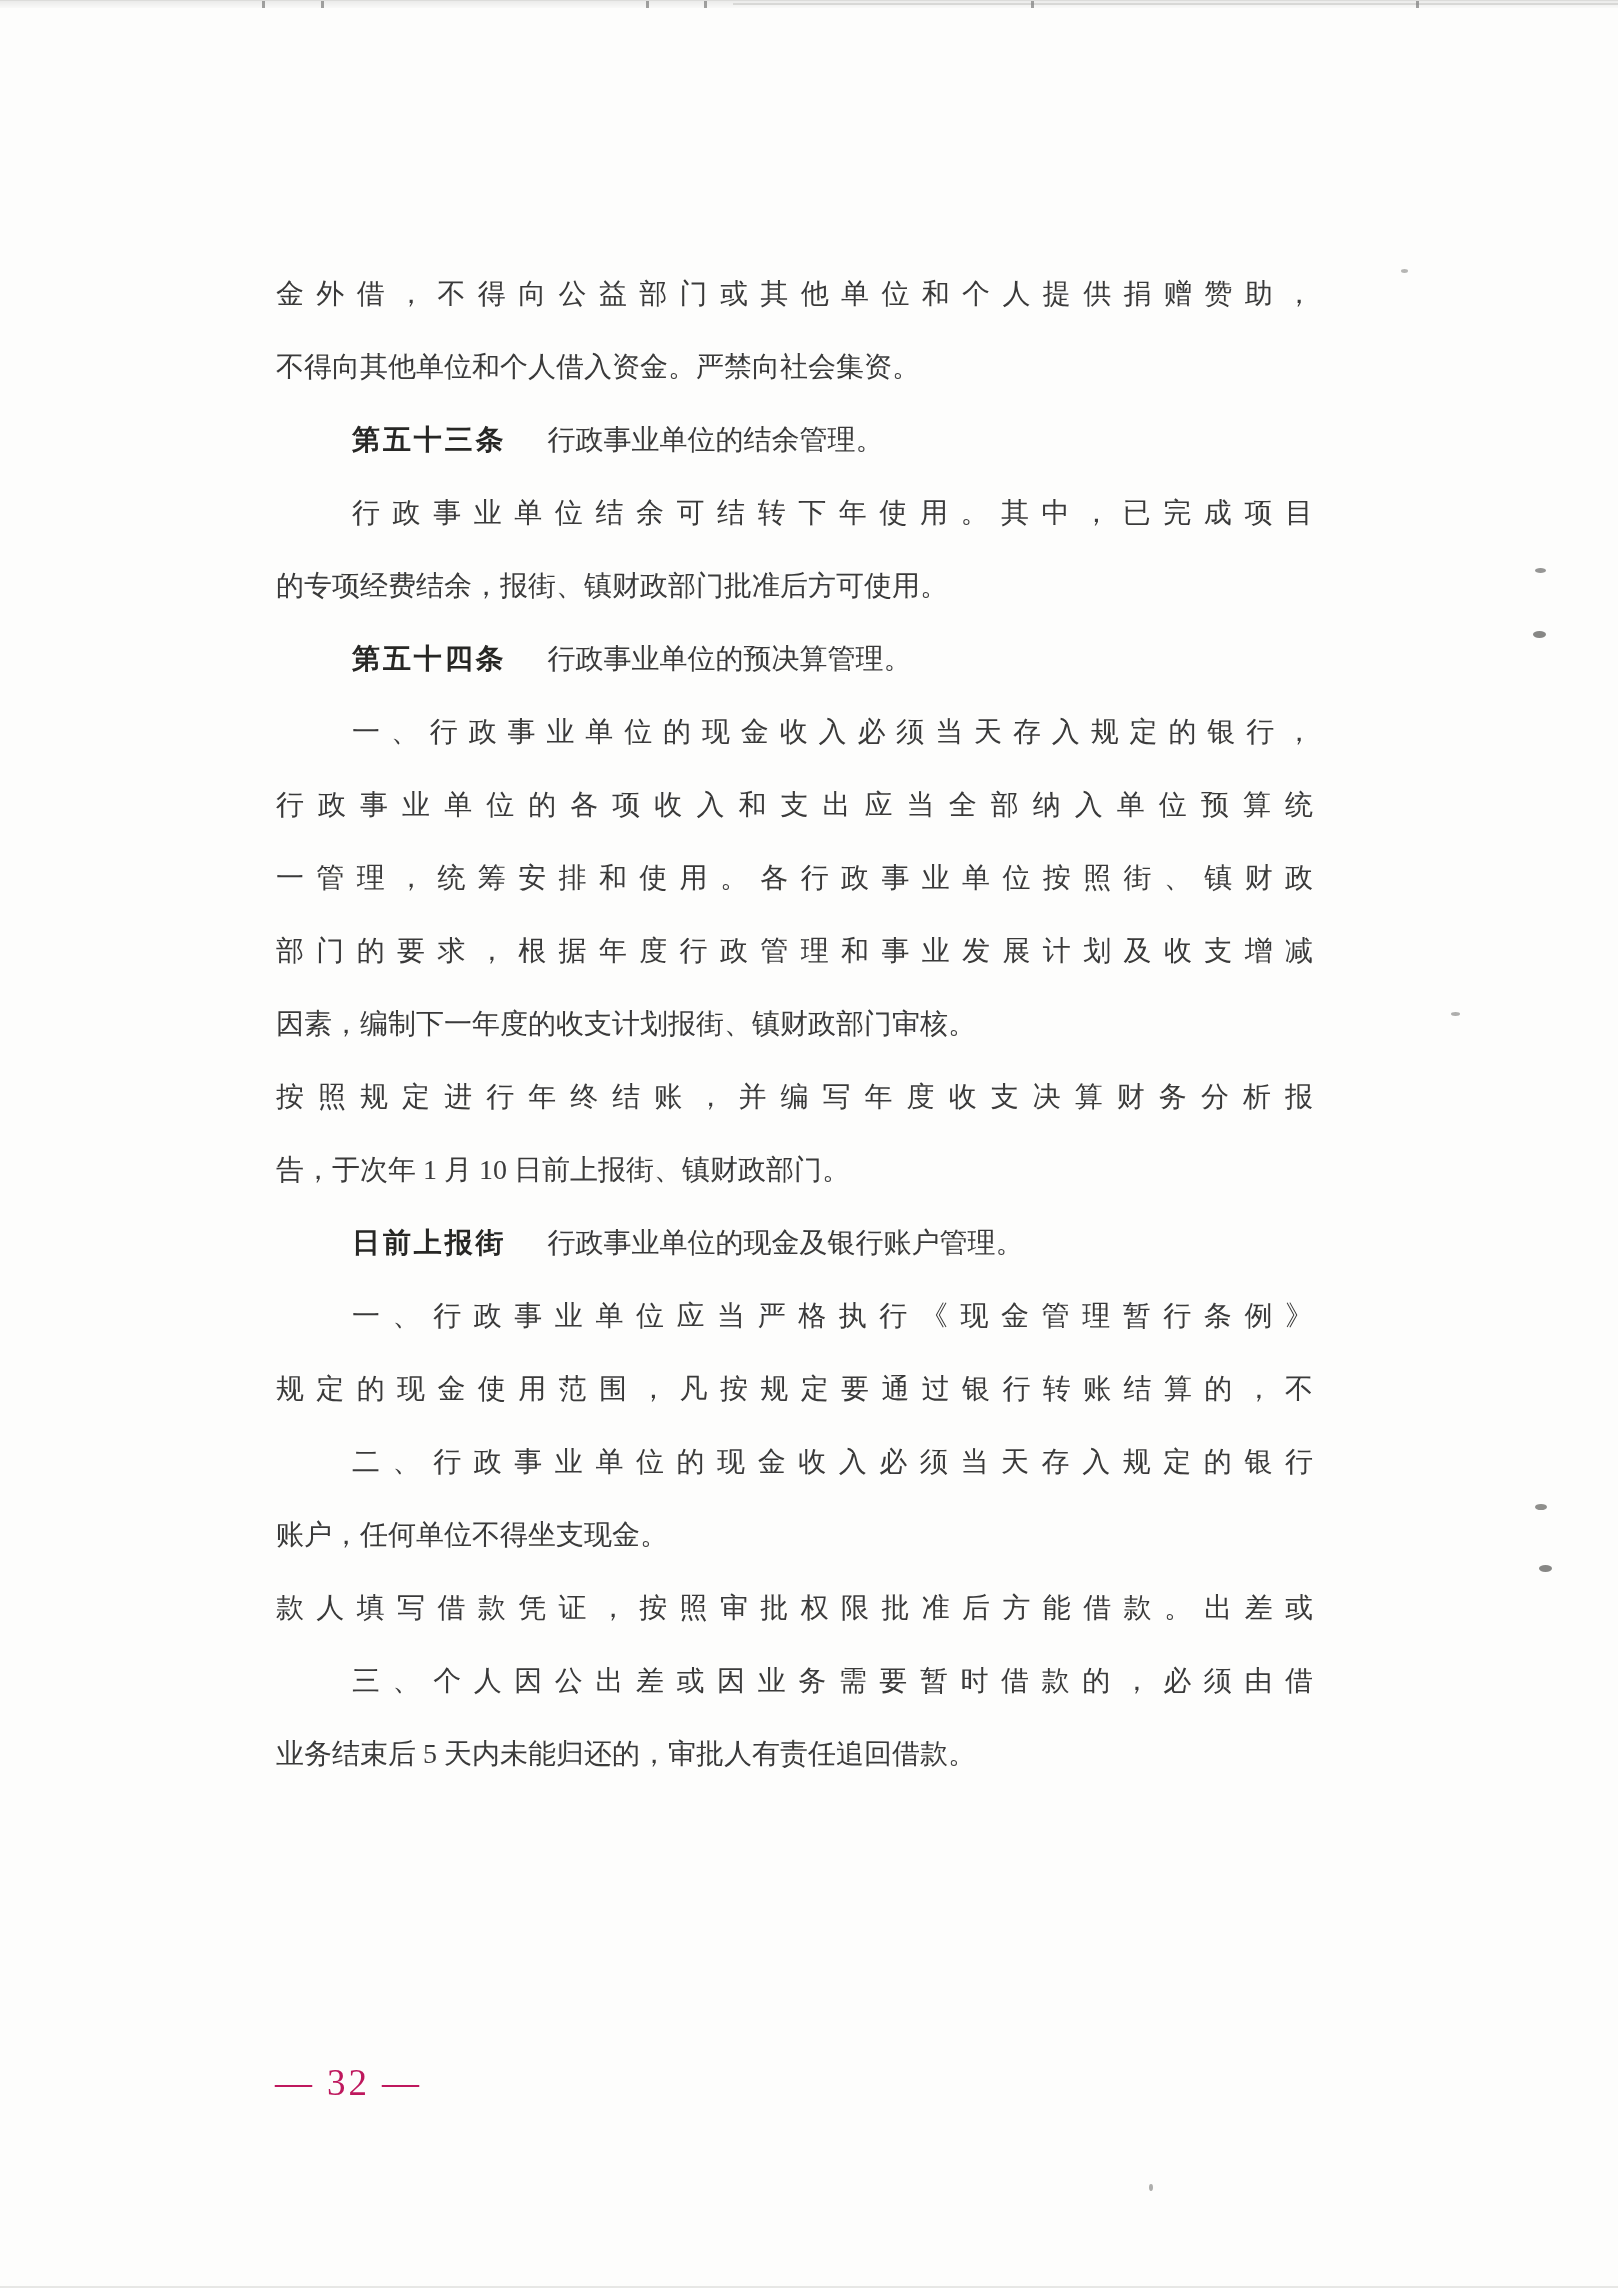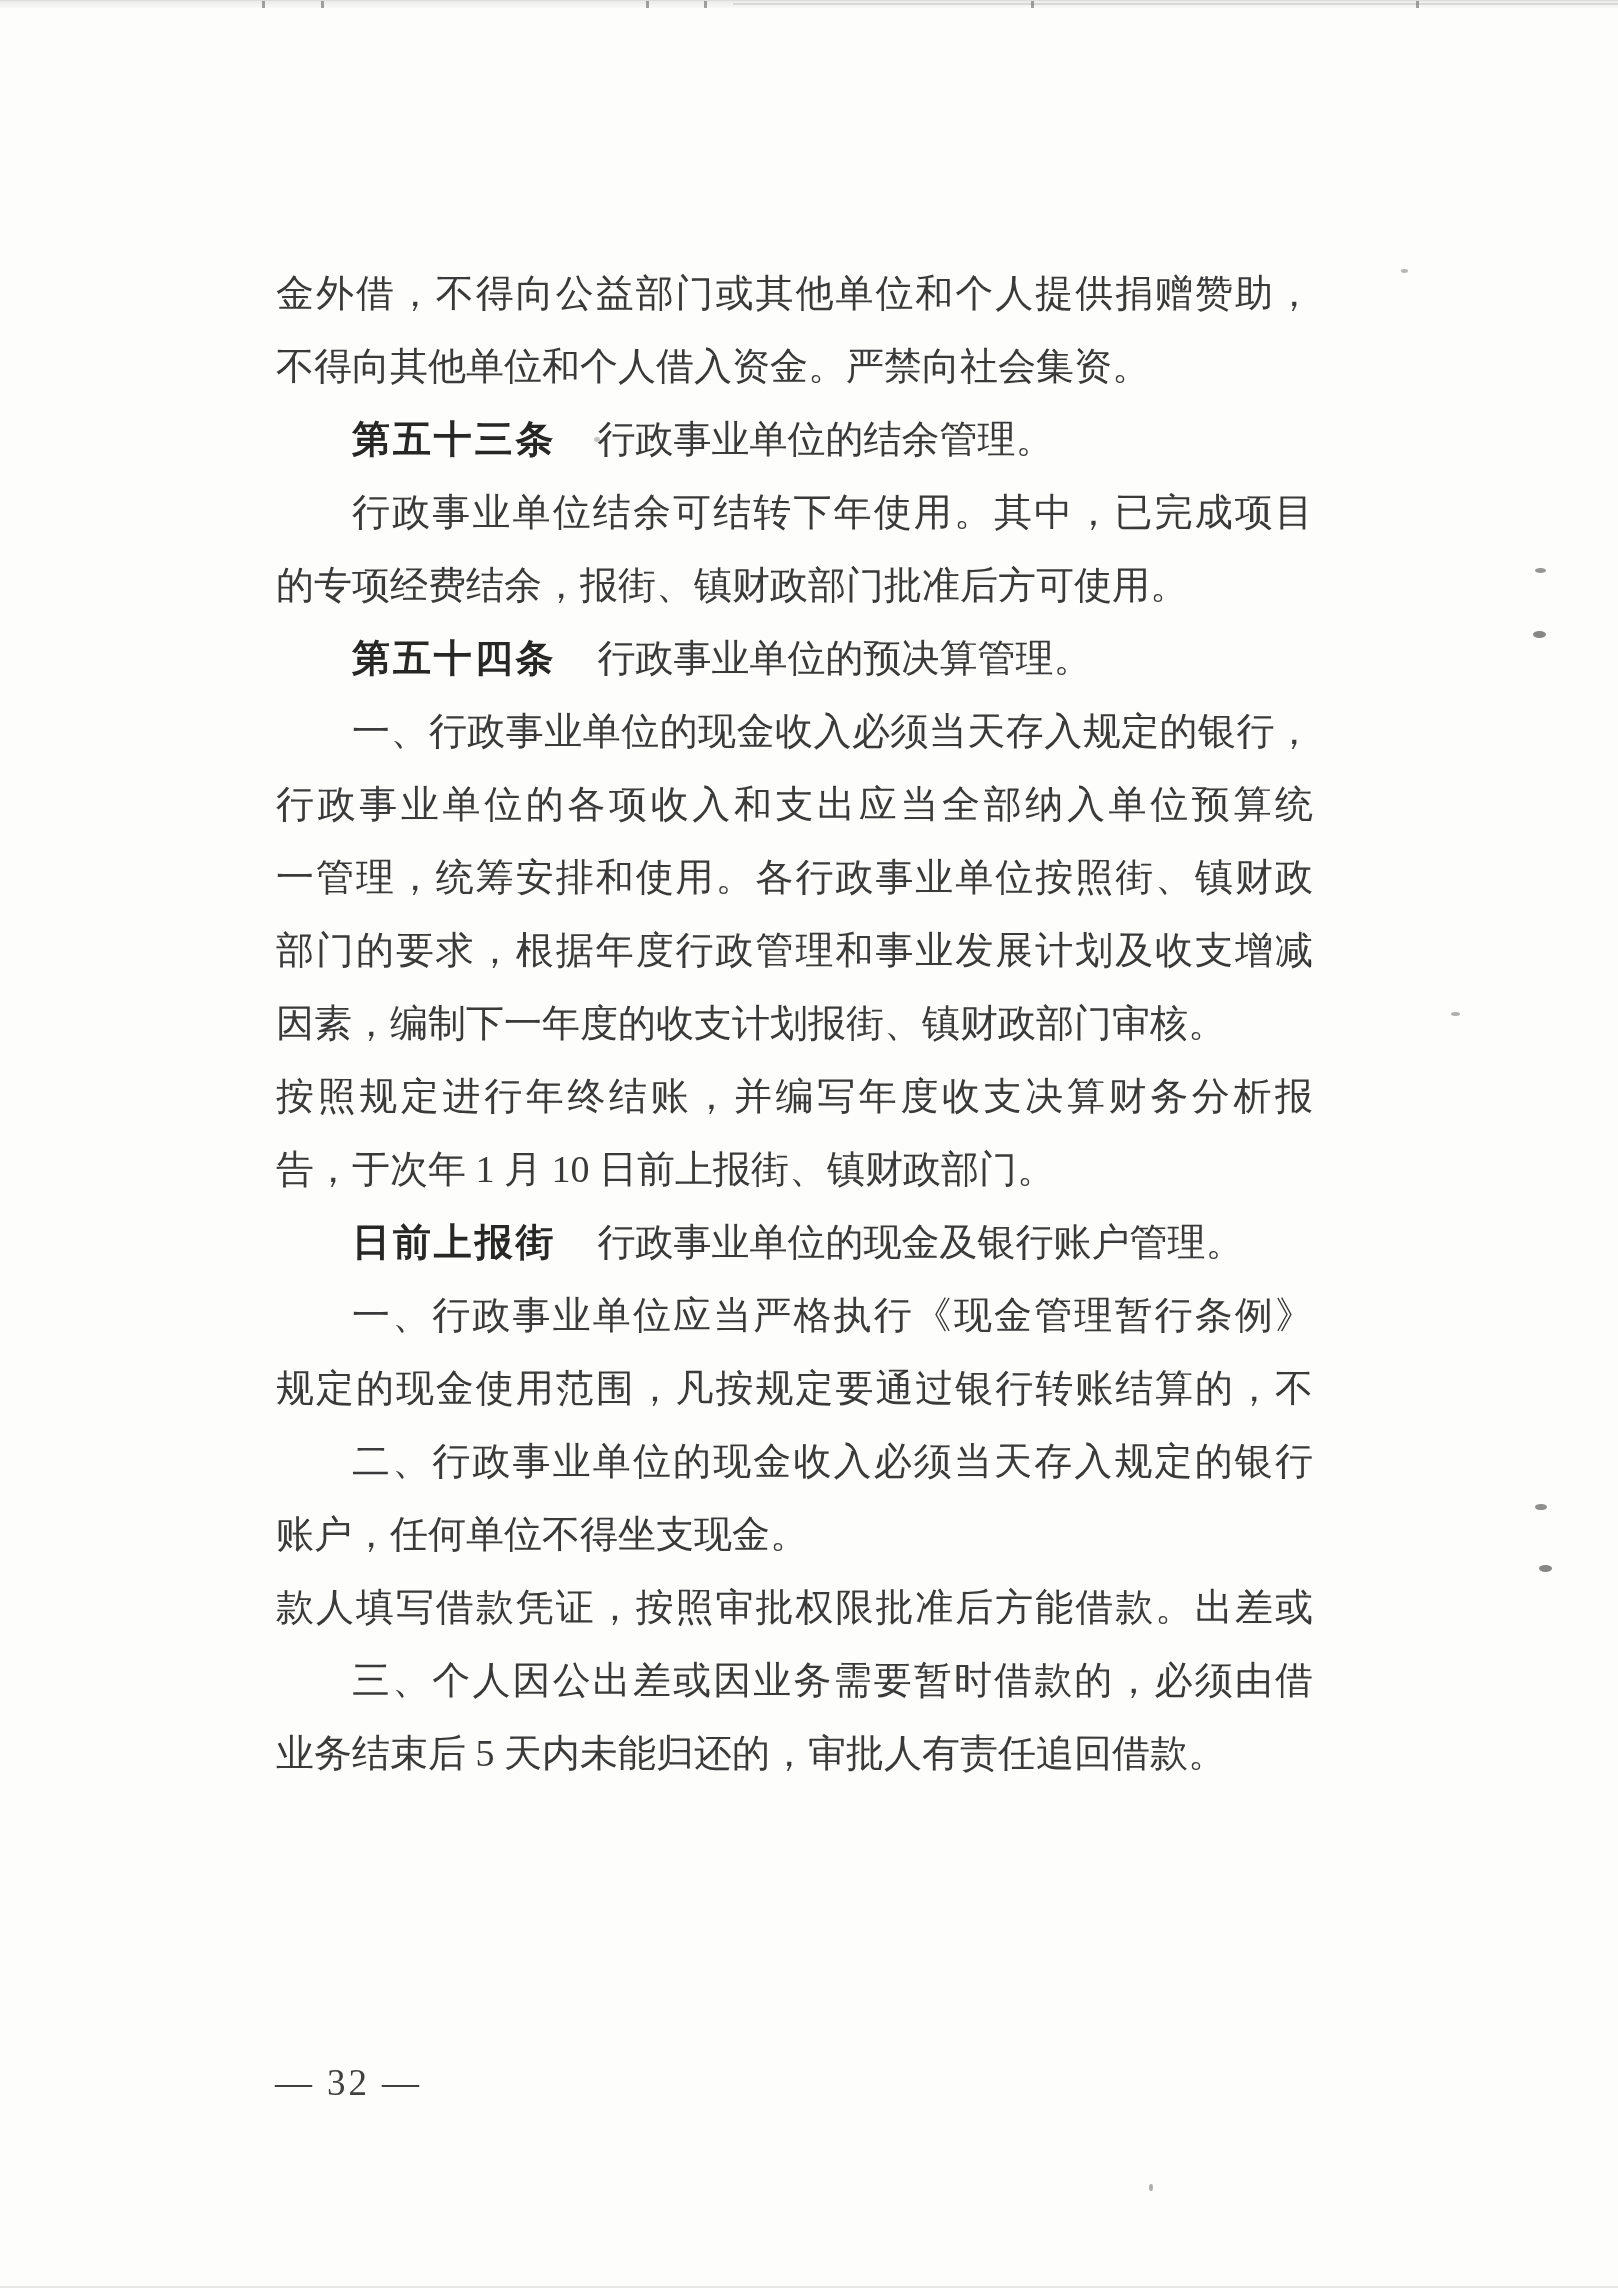--- a/index.html
+++ b/index.html
@@ -46,21 +46,21 @@
     position: absolute;
     border-radius: 50%;
     background: #5f5f5d;
   }
   
   .text-block {
     position: absolute;
     left: 276px;
     top: 257px;
     width: 1037px;
-    font-size: 38px;
+    font-size: 28px;
     color: #3a3a3a;
     -webkit-font-smoothing: antialiased;
   }
   .line {
     height: 73px;
     line-height: 73px;
     text-align: justify;
     text-align-last: left;
     text-justify: inter-character;
     white-space: pre-wrap;
@@ -74,21 +74,21 @@
     letter-spacing: 2.9px;
     margin-right: 41px;
   }
   .footer {
     position: absolute;
     left: 275px;
     top: 2054px;
     font-size: 37px;
     line-height: 57px;
     letter-spacing: 2.9px;
-    color: #404040;
+    color: #be185d;
   }
 </style>
 </head>
 <body>
 
 <div class="page">
 
   <div class="scan-edge-top"></div>
   <div class="scan-edge-top-line"></div>
   <div class="tick" style="left:262px"></div>

